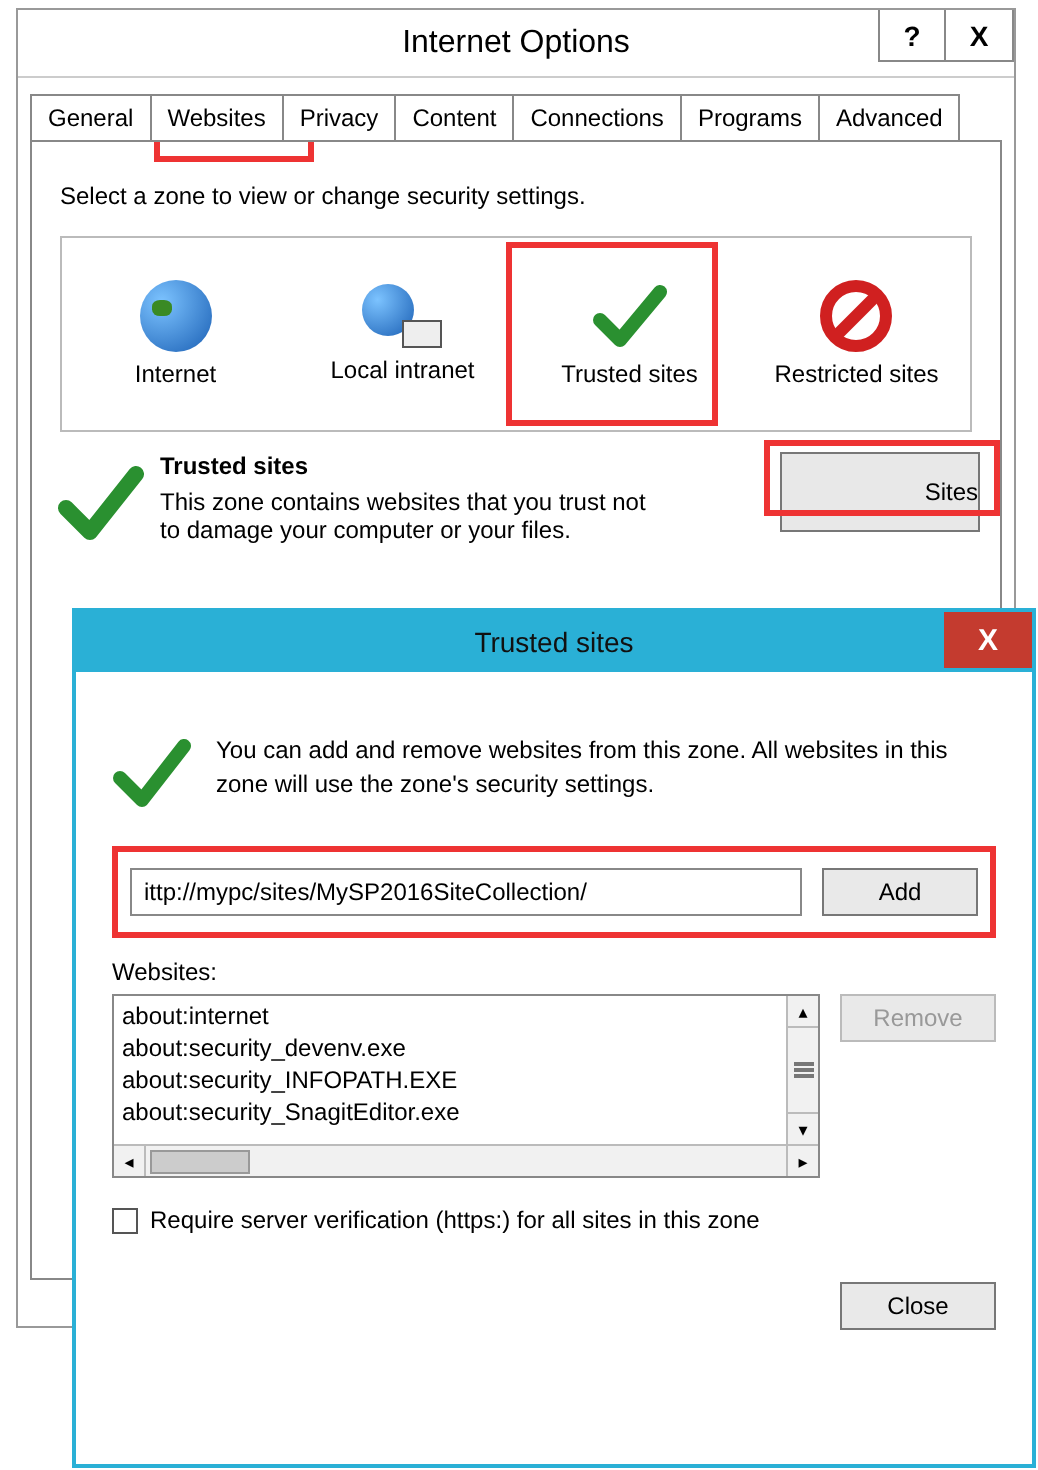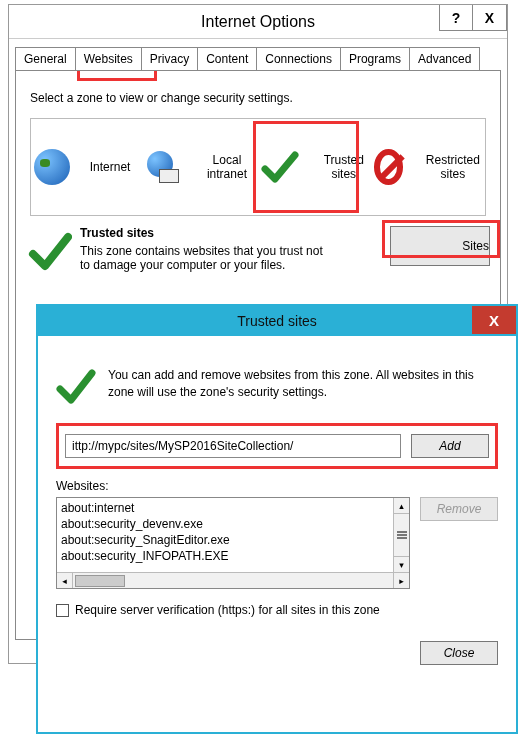--- a/index.html
+++ b/index.html
@@ -15,40 +15,40 @@
   .tabs { display: flex; padding-left: 6px; margin-top: 8px; }
   .tab { border: 1px solid #888; border-bottom: none; padding: 4px 8px; background: #fff; margin-right: -1px; position: relative; }
   .tab.active { z-index: 2; }
   .tabpanel { border: 1px solid #888; margin: 0 6px; height: 570px; padding: 14px 10px; position: relative; }
   
   .hl-red { border: 3px solid #e33; position: absolute; pointer-events: none; }
   .hl1 { left: 68px; top: 44px; width: 80px; height: 32px; }
   
   .zone-label { margin: 6px 4px 13px; }
   .zones { border: 1px solid #bbb; height: 98px; margin: 0 4px; display: flex; align-items: center; justify-content: space-around; position: relative; }
-  .zone { display: flex; flex-direction: row; align-items: center; gap: 20px; width: 108px; }
+  .zone { display: flex; flex-direction: column; align-items: center; gap: 4px; width: 108px; }
   .zone .lbl { text-align:center; }
   
   .desc-row { display: flex; margin-top: 10px; }
   .desc-left { display:flex; flex:1; }
   .desc-title { font-weight: bold; margin-bottom: 4px; }
   .sites-btn { width: 100px; height: 40px; border: 1px solid #777; background: #e8e8e8; display:flex; align-items:center; justify-content:flex-end; }
   
   
   .ts-window { position: absolute; left: 36px; top: 304px; width: 482px; height: 430px; border: 2px solid #2ab0d6; background: #fff; }
   .ts-titlebar { height: 30px; background: #2ab0d6; display:flex; align-items:center; justify-content:center; position:relative; }
   .ts-title { font-size: 14px; color: #111; }
   .ts-close { position:absolute; right:0; top:0; width:44px; height:28px; background:#c43b2f; color:#fff; display:flex; align-items:center; justify-content:center; font-size:15px; font-weight:bold; }
   .ts-body { padding: 31px 18px; }
   .ts-desc { display:flex; gap:12px; margin-bottom: 18px; }
   
   .ts-add-box { border: 3px solid #e33; padding: 4px 6px 8px; }
   .ts-add-row { display:flex; gap:10px; align-items:center; margin-top:4px; }
   .ts-input { flex:1; height:24px; border:1px solid #888; padding: 2px 6px; }
-  .ts-btn { width: 78px; height:24px; border:1px solid #777; background:#e9e9e9; display:flex; align-items:center; justify-content:center;font-style:italic; }
+  .ts-btn { width: 78px; height:24px; border:1px solid #777; background:#e9e9e9; display:flex; align-items:center; justify-content:center; }
   .ts-btn.disabled { color:#999; border-color:#bbb; }
   
   .ts-sites-lbl { margin-top: 10px; }
   .ts-sites-row { display:flex; gap:10px; align-items:flex-start; margin-top:4px; }
   .ts-list { flex:1; height:92px; border:1px solid #888; position:relative; overflow:hidden; }
   .ts-list-inner { padding:2px 4px; }
   .ts-list-item { padding:1px 0; white-space:nowrap; }
   .vscroll { position:absolute; right:0; top:0; width:16px; bottom:16px; border-left:1px solid #bbb; background:#f1f1f1; display:flex; flex-direction:column; align-items:center; justify-content:space-between; }
   .vscroll .arrow { width:100%; height:16px; display:flex; align-items:center; justify-content:center; font-size:9px; border-bottom:1px solid #bbb;}
   .vscroll .arrow.bot { border-top:1px solid #bbb; border-bottom:none;}
@@ -172,22 +172,22 @@
           </div>
       </div>
     </div>
 
     <div class="ts-sites-lbl">Websites:</div>
     <div class="ts-sites-row">
       <div class="ts-list">
         <div class="ts-list-inner">
           <div class="ts-list-item">about:internet</div>
           <div class="ts-list-item">about:security_devenv.exe</div>
+          <div class="ts-list-item">about:security_INFOPATH.EXE</div>
           <div class="ts-list-item">about:security_SnagitEditor.exe</div>
-          <div class="ts-list-item">about:security_INFOPATH.EXE</div>
         </div>
         <div class="vscroll">
           <div class="arrow">▴</div>
           <div class="threestripes">
               <div></div>
               <div></div>
               <div></div>
             </div>
           <div class="arrow bot">▾</div>
         </div>

